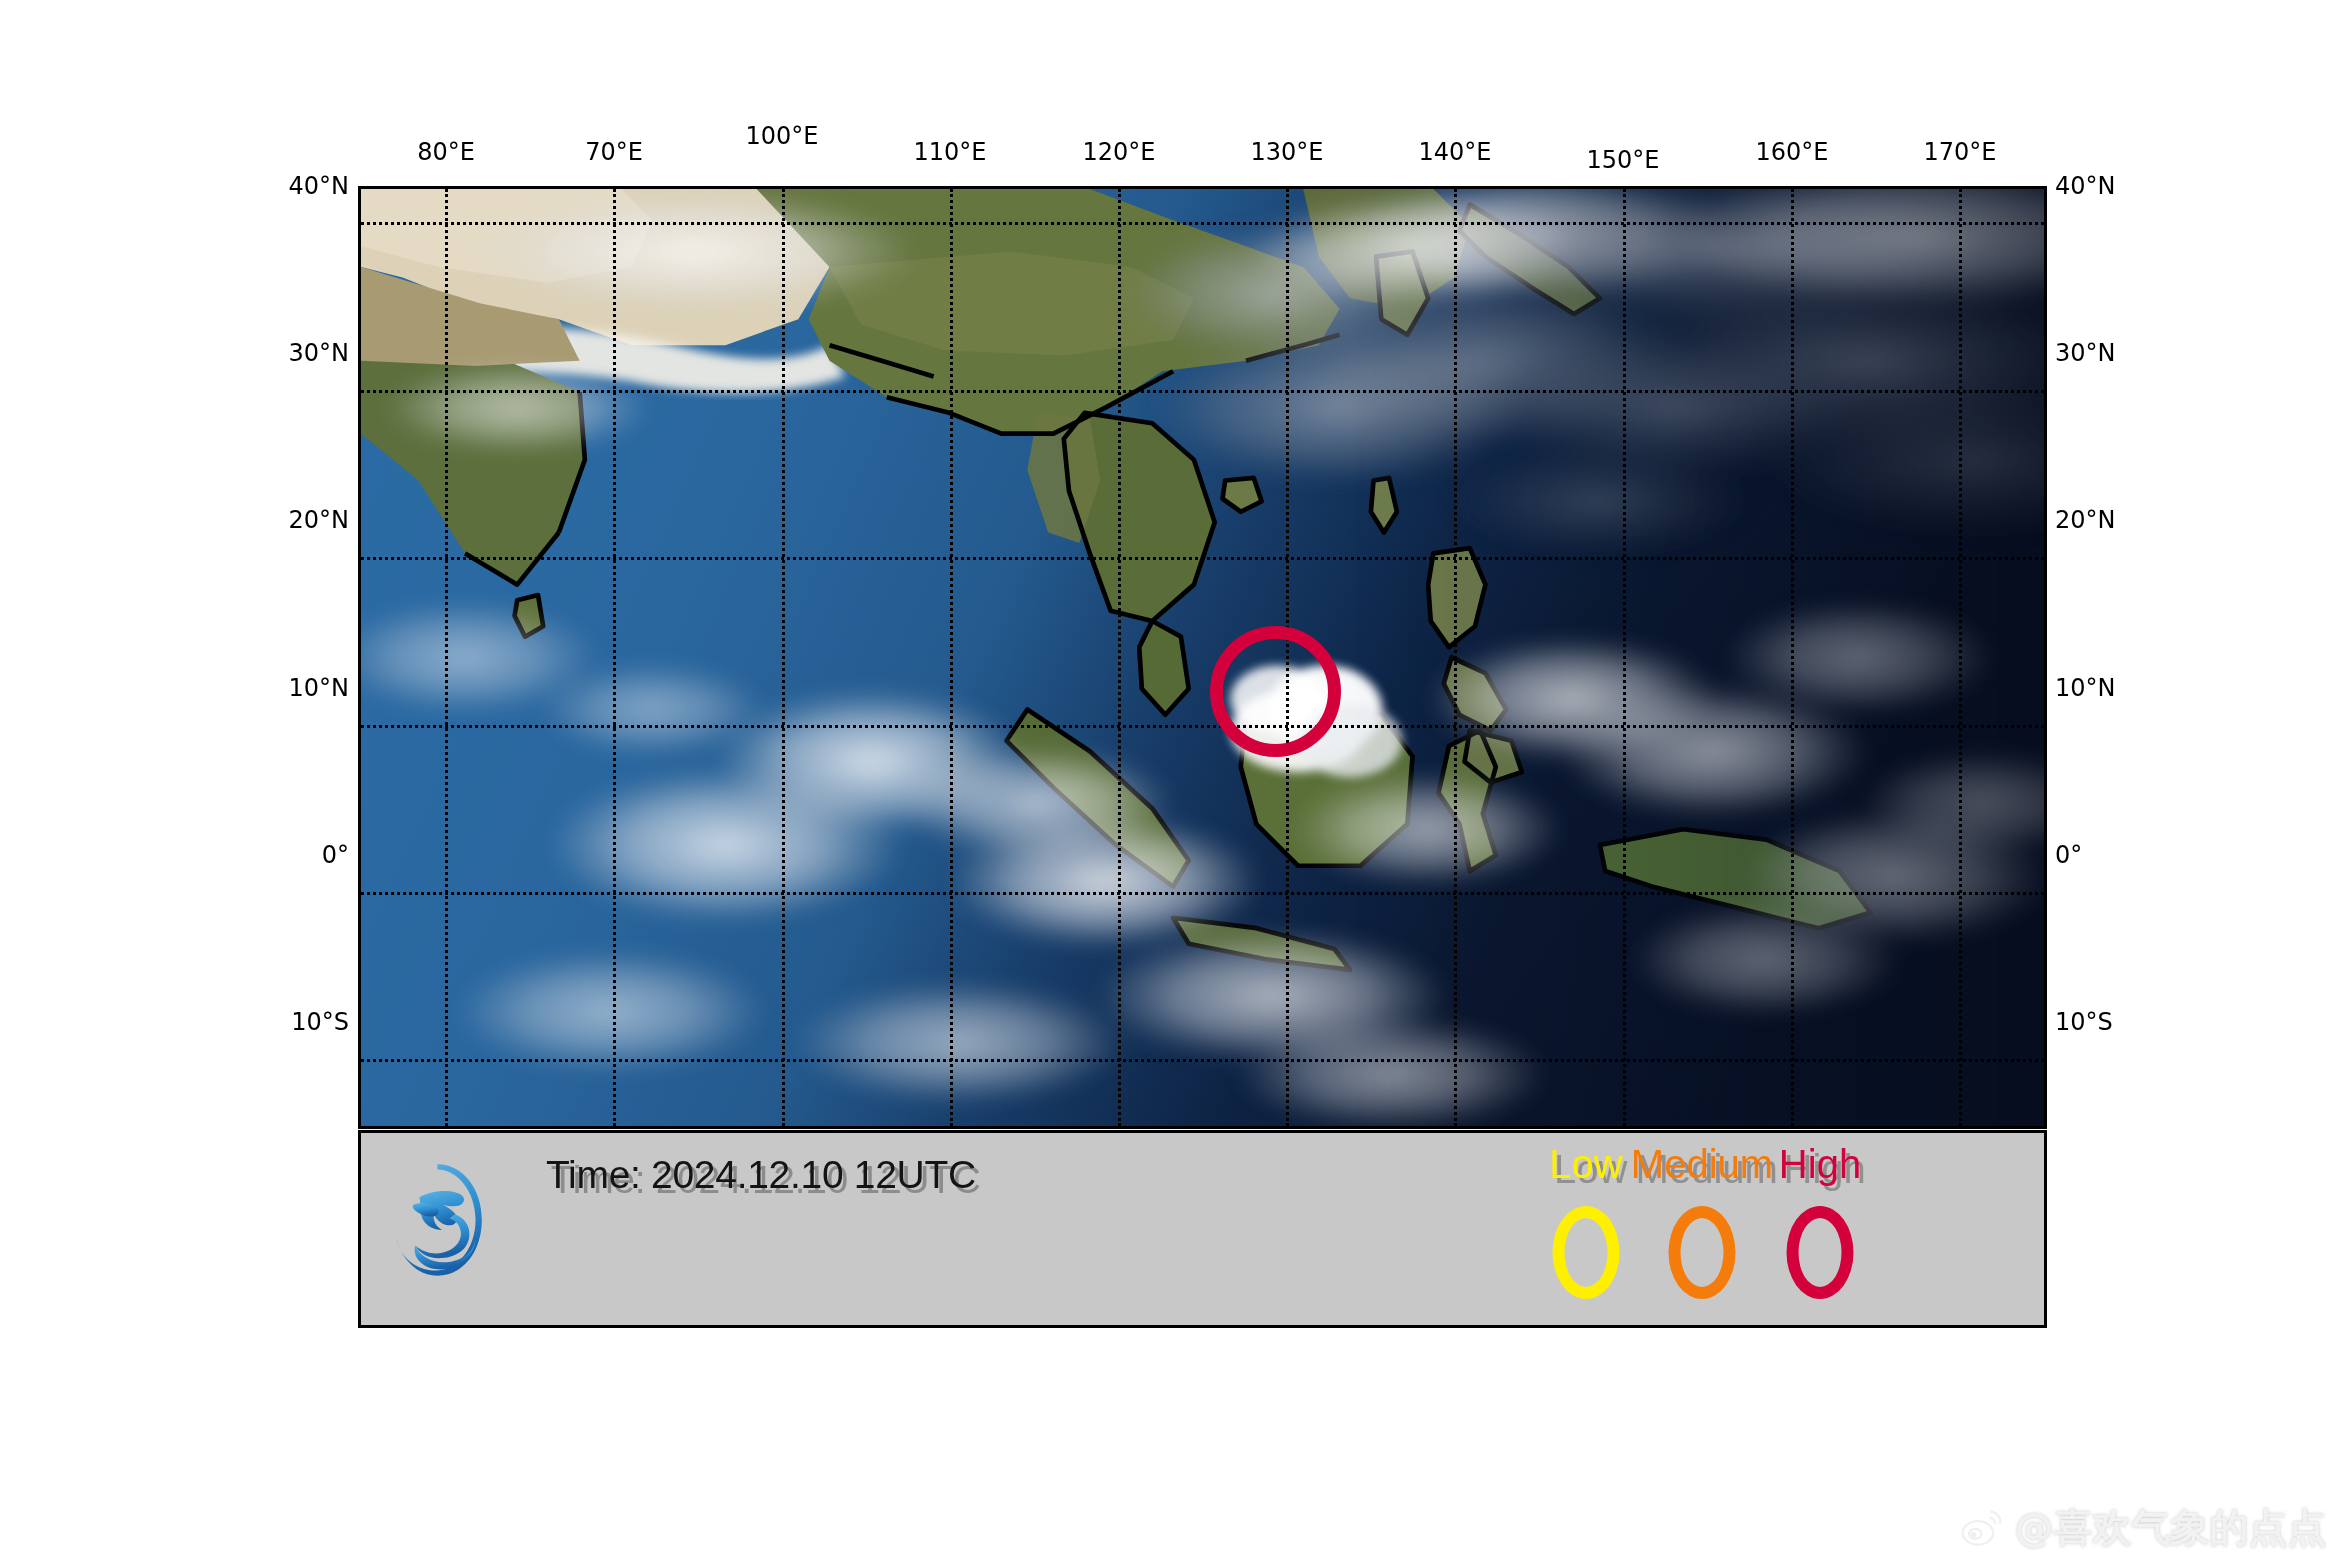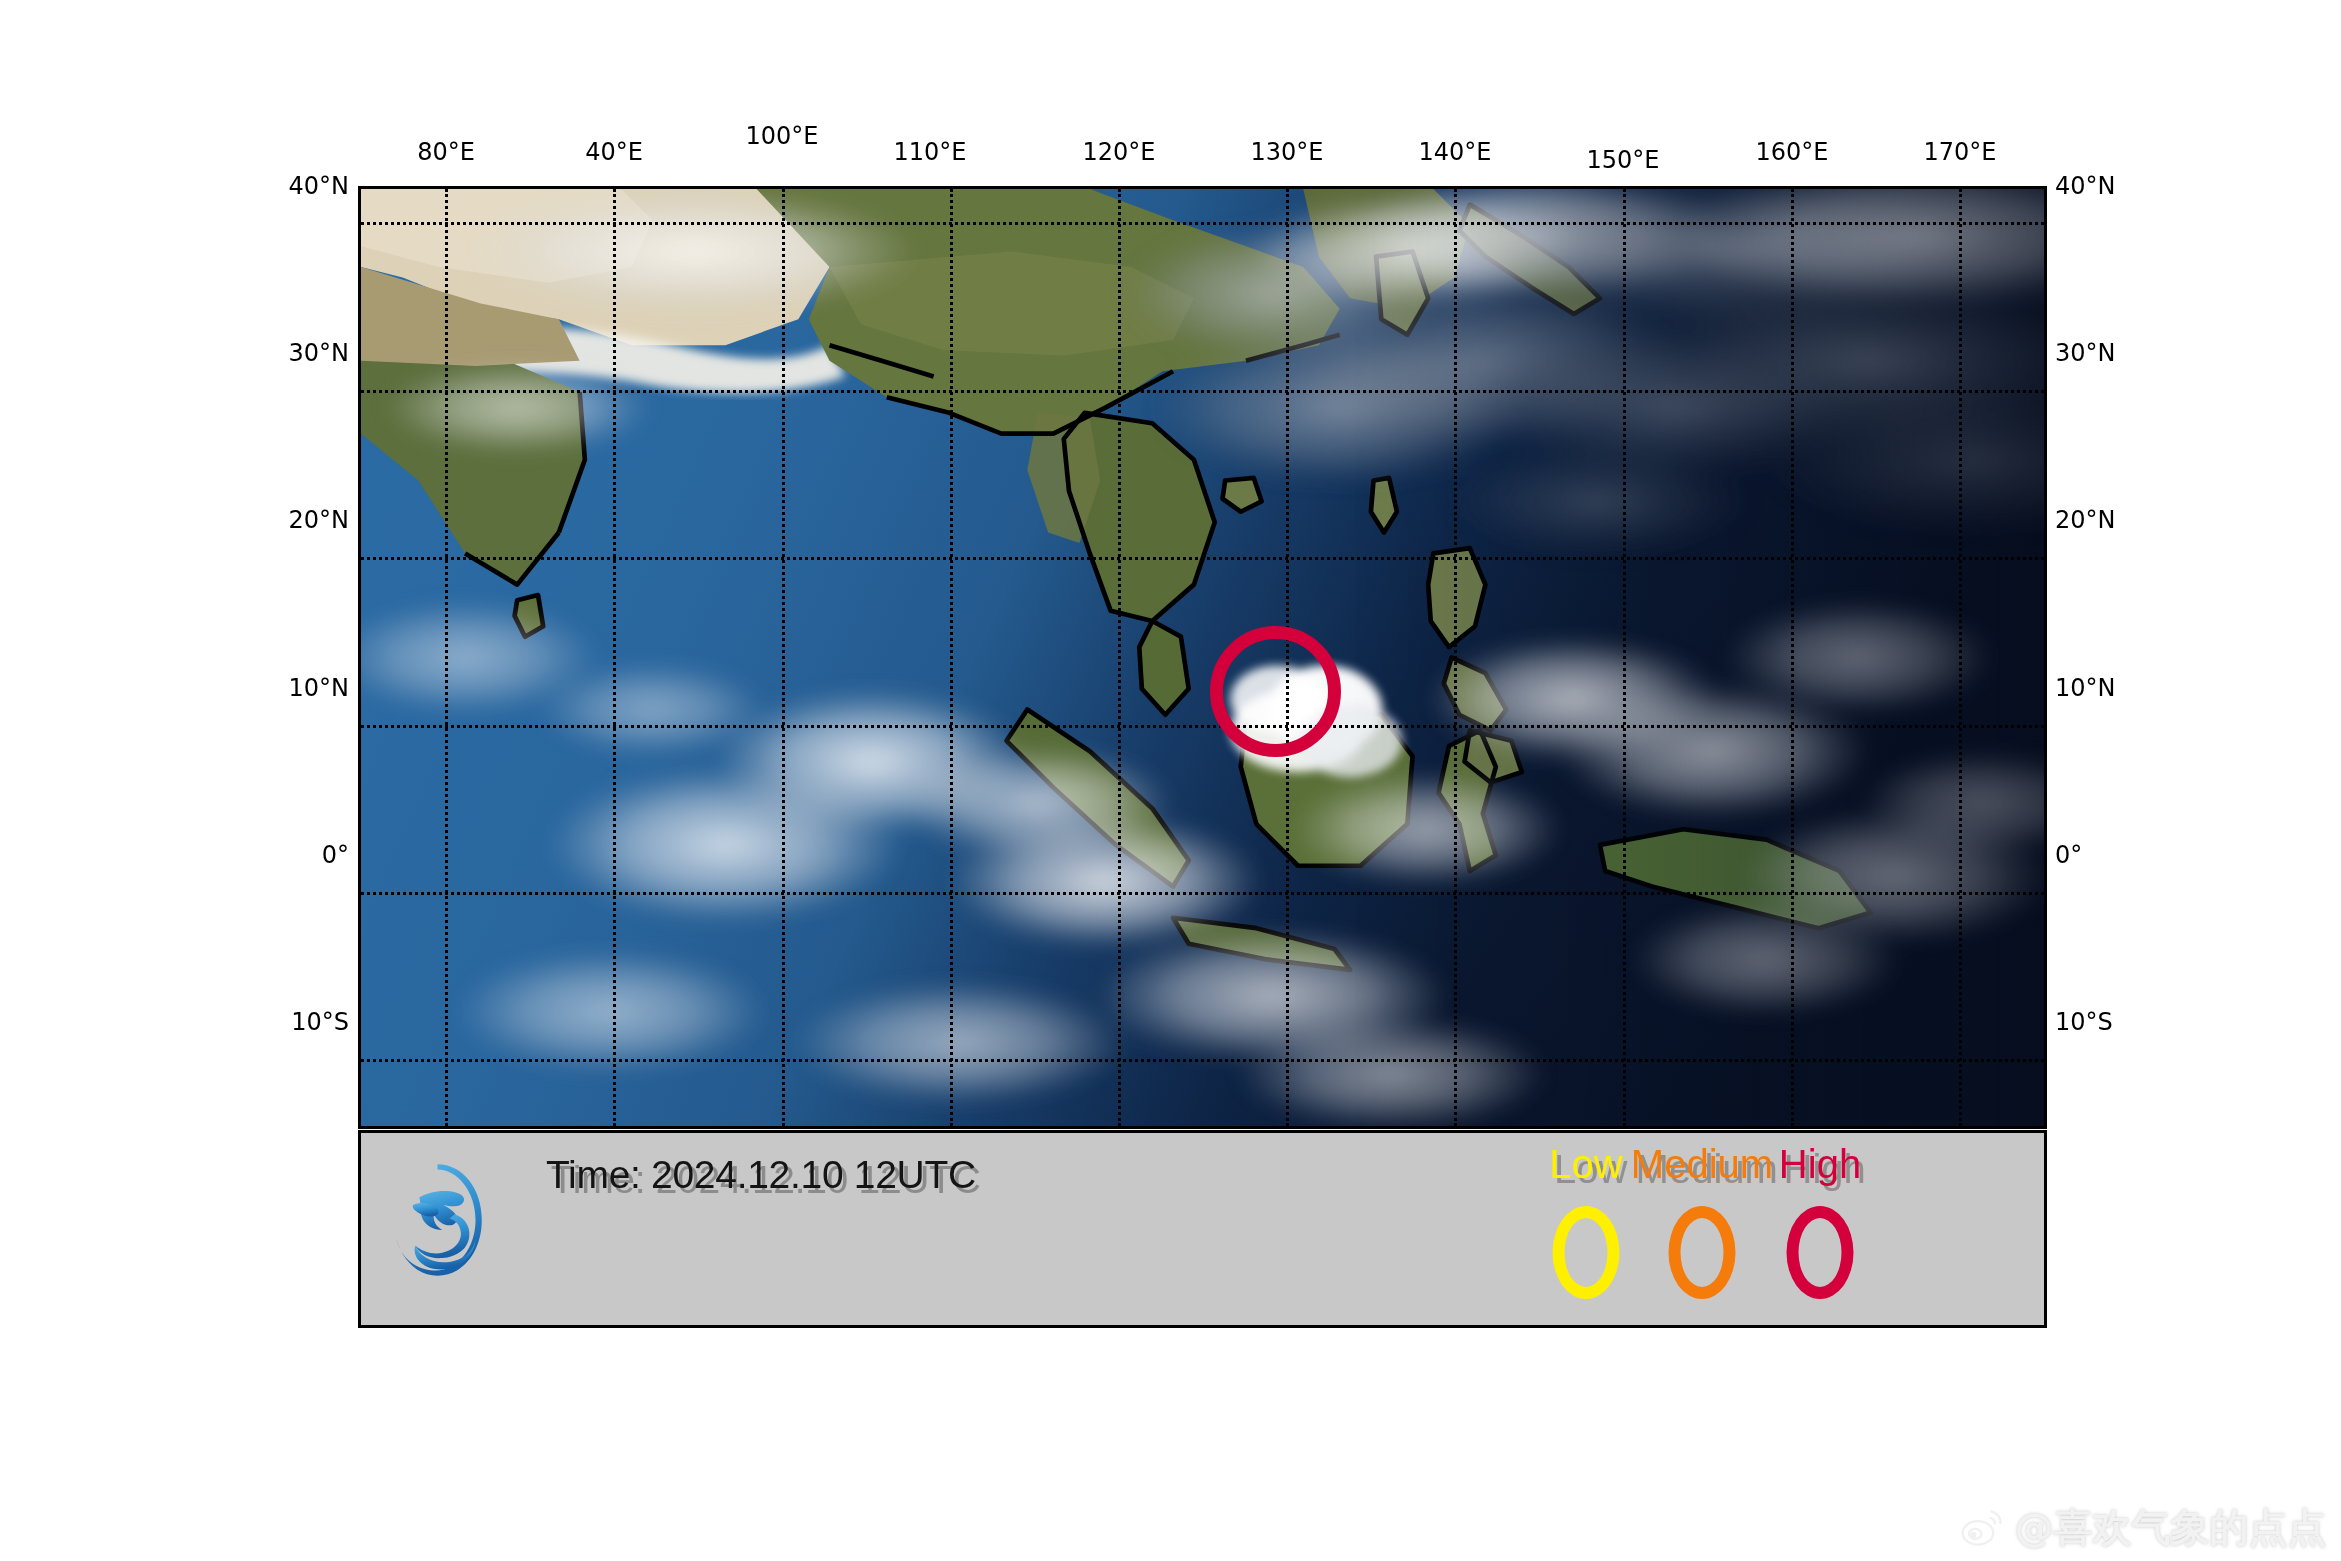--- a/index.html
+++ b/index.html
@@ -258,23 +258,23 @@
       <div class="grid-h" style="top:703px"></div>
       <div class="grid-h" style="top:870px"></div>
 
       <div class="genesis-circle" style="left:849px;top:437px;width:131px;height:131px;
                   border:13.5px solid #D4003C;"></div>
 
     </div>
   </div>
 
   <div class="lon-label" style="left:446px;top:138px">80°E</div>
-  <div class="lon-label" style="left:614px;top:138px">40°E</div>
+  <div class="lon-label" style="left:614px;top:138px">70°E</div>
   <div class="lon-label" style="left:782px;top:122px">100°E</div>
-  <div class="lon-label" style="left:930px;top:138px">110°E</div>
+  <div class="lon-label" style="left:950px;top:138px">110°E</div>
   <div class="lon-label" style="left:1119px;top:138px">120°E</div>
   <div class="lon-label" style="left:1287px;top:138px">130°E</div>
   <div class="lon-label" style="left:1455px;top:138px">140°E</div>
   <div class="lon-label" style="left:1623px;top:146px">150°E</div>
   <div class="lon-label" style="left:1792px;top:138px">160°E</div>
   <div class="lon-label" style="left:1960px;top:138px">170°E</div>
 
   <div class="lat-label lat-left" style="left:281px;top:186px;width:68px">40°N</div>
   <div class="lat-label lat-left" style="left:281px;top:353px;width:68px">30°N</div>
   <div class="lat-label lat-left" style="left:281px;top:520px;width:68px">20°N</div>

